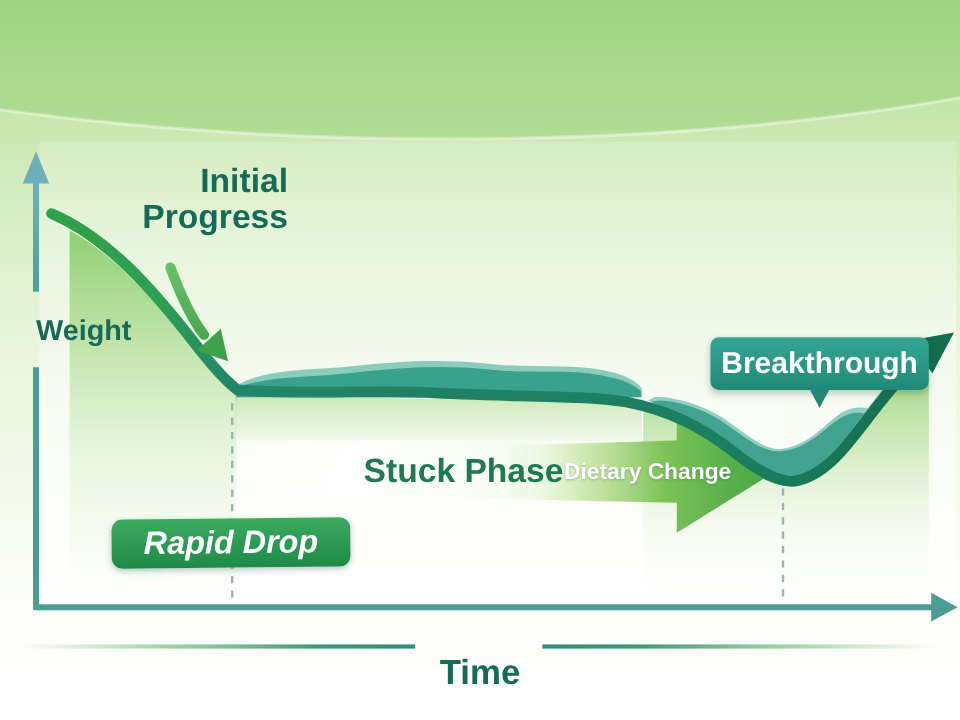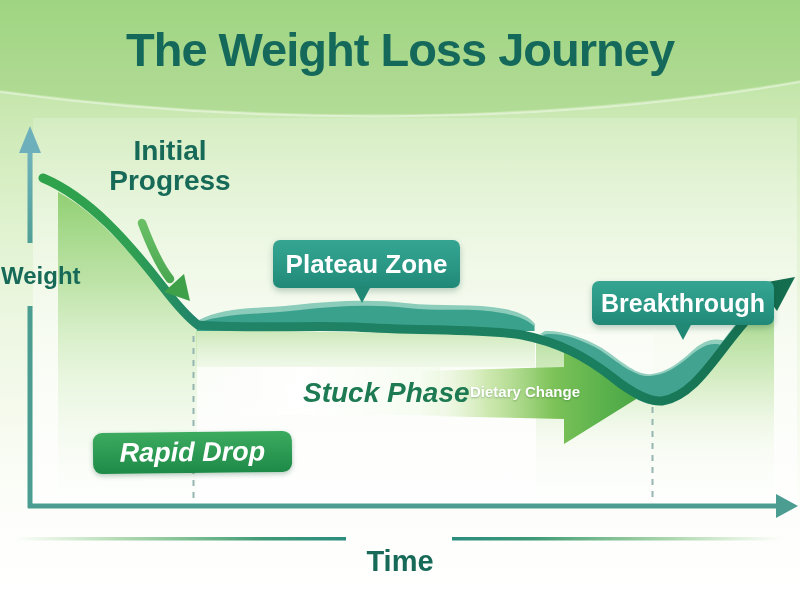--- a/index.html
+++ b/index.html
@@ -6,32 +6,32 @@
   .stage {
     position:relative; width:800px; height:600px; overflow:hidden;
     font-family:"Liberation Sans", sans-serif;
     background:linear-gradient(180deg,#a9dc8f 0%,#bce3a2 10%,#cfeab8 22%,#e0f2d0 38%,#edf7e2 54%,#f7fbf0 72%,#fdfefb 86%,#ffffff 100%);
   }
   .stage svg { position:absolute; left:0; top:0; }
   .title {
     position:absolute; top:22px; left:0; right:0; text-align:center;
     font-size:47px; font-weight:bold; color:#15695a; letter-spacing:-1px;
   }
-  .label-weight { position:absolute; left:1px; top:262px; font-size:24px; font-weight:bold; color:#176a58; }
+  .label-weight { position:absolute; left:1px; top:262px; font-size:24px; font-weight:bold; color:#176a58;padding-left:29px; }
   .label-time  { position:absolute; left:0; right:0; top:545px; text-align:center; font-size:29px; font-weight:bold; color:#176a58; }
   .label-initial {
-    position:absolute; left:100px; top:136px; width:140px; text-align:center;
+    position:absolute; left:100px; top:136px; width:140px; text-align:right;
     font-size:28px; font-weight:bold; color:#176a58; line-height:1.06;
   }
   .label-stuck {
     position:absolute; left:303px; top:377px; font-size:28px; font-weight:bold;
-    font-style:italic; color:#1d7a52;
+    color:#1d7a52;
   }
   .label-dietary {
-    position:absolute; left:470px; top:383px; font-size:15px; font-weight:bold;
+    position:absolute; left:470px; top:383px; font-size:19px; font-weight:bold;
     color:#ffffff; text-shadow:0 1px 2px rgba(30,90,40,.35);
   }
   .bubble {
     position:absolute; display:flex; align-items:center; justify-content:center;
     color:#fff; font-weight:bold; border-radius:7px;
     background:linear-gradient(180deg,#35a592 0%,#2a9785 55%,#218876 100%);
     box-shadow:0 3px 6px rgba(20,80,60,.28);
   }
   .bubble .tail {
     position:absolute; bottom:-15px; width:0; height:0;
@@ -155,31 +155,26 @@
     <path d="M43,178 C90,198 128,242 163,287 C180,309 190,319 198,325 C250,329 310,325 355,327 C420,331 485,329 522,335 C558,342 585,356 612,377 C634,395 652,402 662,401 C688,397 706,371 726,345 C746,319 760,304 770,296" fill="none" stroke="url(#curveGrad)" stroke-width="9" stroke-linecap="round"></path>
     <polygon points="795,277 777,311 757,284" fill="#146d4e"></polygon>
 
     <path d="M142,223 C151,247 159,265 170,279" fill="none" stroke="url(#swooshGrad)" stroke-width="8.5" stroke-linecap="round"></path>
     <polygon points="190,301 164,292 184,274" fill="#3fa04a"></polygon>
 
     <rect x="14" y="537" width="332" height="3.5" fill="url(#ruleL)"></rect>
     <rect x="452" y="537" width="330" height="3.5" fill="url(#ruleR)"></rect>
   </svg>
 
-  <div class="title">The Weight Loss Journey</div>
 
   <div class="label-weight">Weight</div>
   <div class="label-time">Time</div>
 
   <div class="label-initial">Initial Progress</div>
 
-  <div class="bubble bubble-plateau">
-    <span>Plateau Zone</span>
-    <span class="tail"></span>
-  </div>
 
   <div class="bubble bubble-breakthrough">
     <span>Breakthrough</span>
     <span class="tail"></span>
   </div>
 
   <div class="banner-rapid">
     <span>Rapid Drop</span>
   </div>
 

